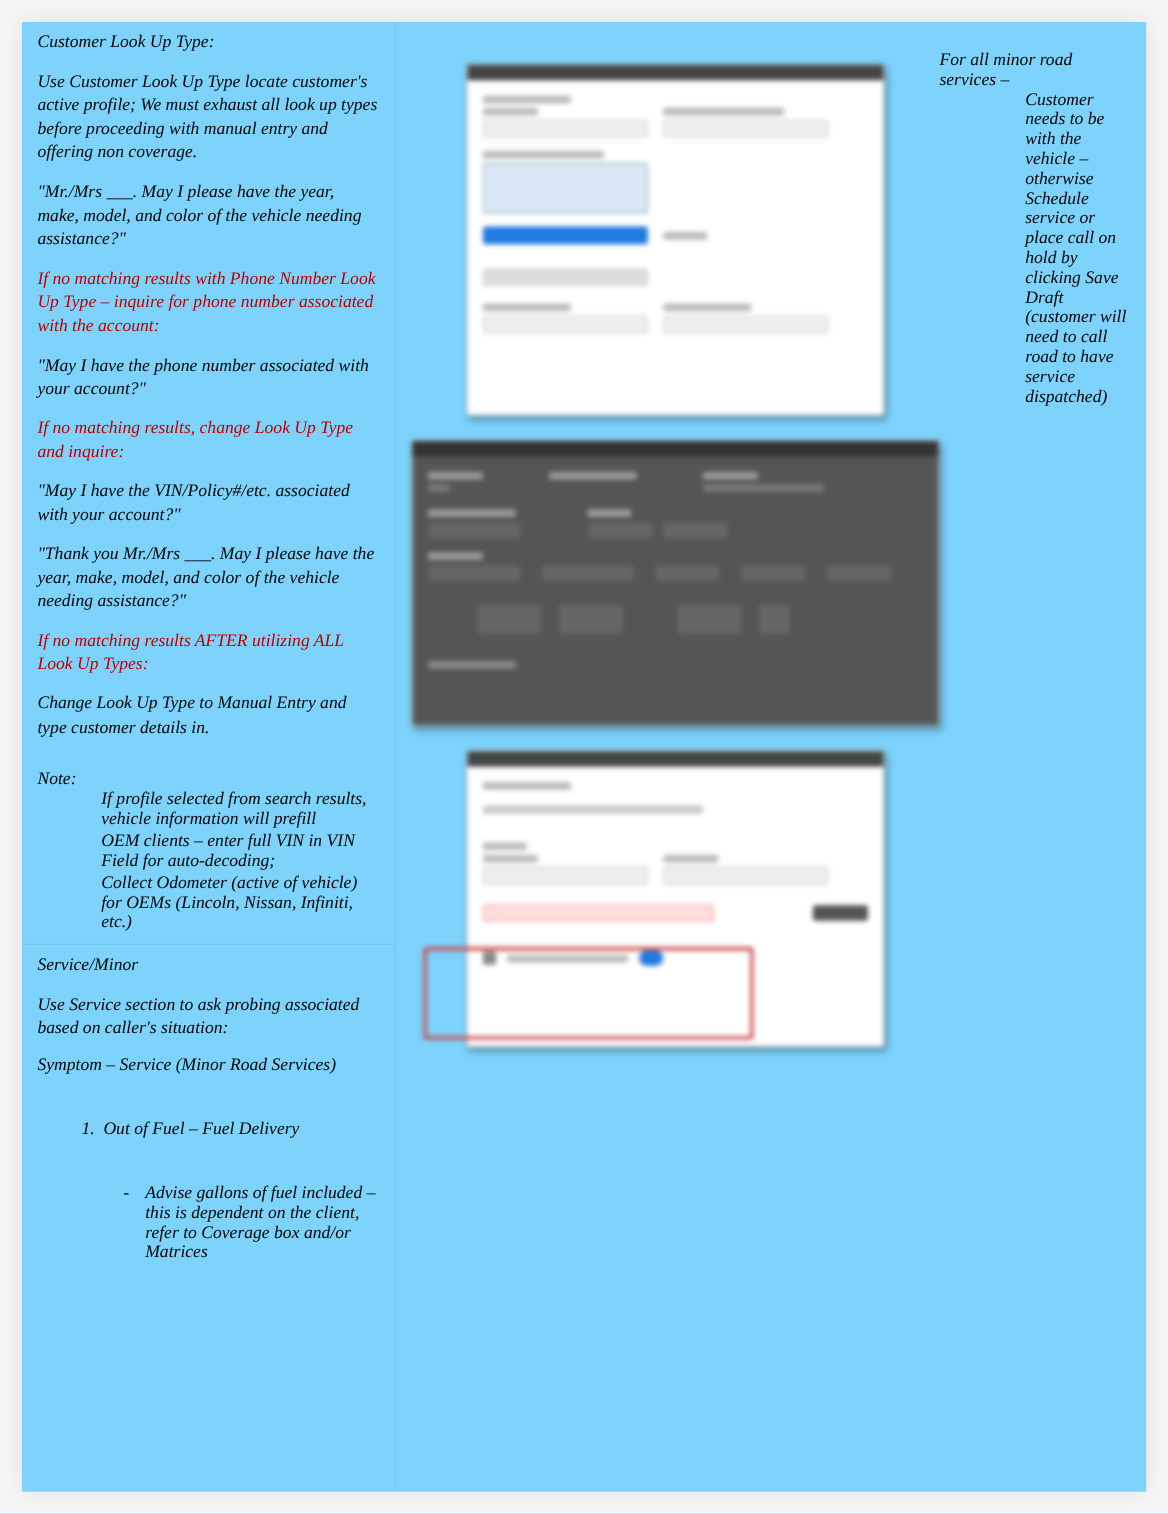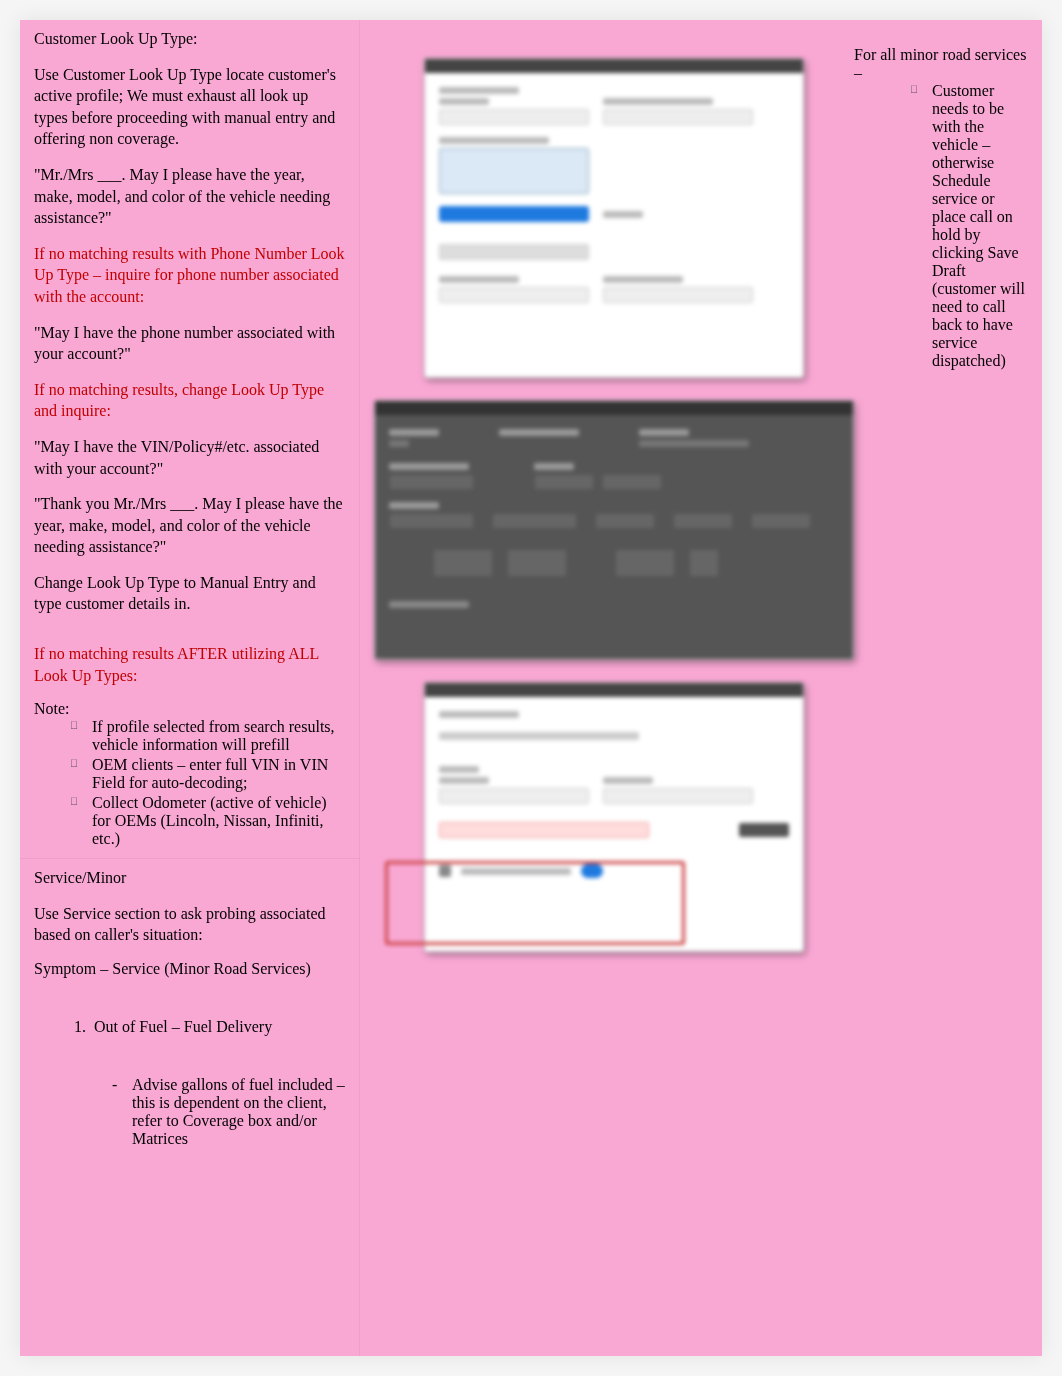--- a/index.html
+++ b/index.html
@@ -6,23 +6,24 @@
     body {
       font-family: "Times New Roman", Times, serif;
       font-size: 16px;
       background: #f5f5f5;
       padding: 20px;
       width: 1062px;
       color: #000;
     }
     .page {
       display: flex;
-      background: #f9a8d4;
+      background: #7dd3fc;
       box-shadow: 0 0 20px rgba(0,0,0,0.08);
       min-height: 1336px;
+      font-style: italic;
     }
     .col-left {
       width: 340px;
       padding: 8px 14px 14px 14px;
       border-right: 1px solid rgba(0,0,0,0.05);
     }
     .col-right {
       flex: 1;
       padding: 8px 14px 14px 14px;
       display: flex;
@@ -98,23 +99,23 @@
     <div class="para red"> If no matching results with Phone Number Look Up Type – inquire for phone number associated with the account:</div>
 
     <div class="para">"May I have the phone number associated with your account?"</div>
 
     <div class="para red">If no matching results, change Look Up Type and inquire:</div>
 
     <div class="para">"May I have the VIN/Policy#/etc. associated with your account?"</div>
 
     <div class="para">"Thank you Mr./Mrs ___. May I please have the year, make, model, and color of the vehicle needing assistance?"</div>
 
+    <div class="para red">If no matching results AFTER utilizing ALL Look Up Types:</div>
+
     <div class="para" style="margin-bottom:28px;">Change Look Up Type to Manual Entry and type customer details in.</div>
-
-    <div class="para red">If no matching results AFTER utilizing ALL Look Up Types:</div>
 
     <div>Note:</div>
     <ul class="note-list">
       <li>If profile selected from search results, vehicle information will prefill</li>
       <li>OEM clients – enter full VIN in VIN Field for auto-decoding;</li>
       <li>Collect Odometer (active of vehicle) for OEMs (Lincoln, Nissan, Infiniti, etc.)</li>
     </ul>
 
     <div class="section-divider"></div>
 
@@ -260,18 +261,18 @@
           </div>
         </div>
         <div class="red-box"></div>
       </div>
 
     </div>
 
     <div class="right-bottom">
       <div>For all minor road services  –</div>
       <ul class="sub-bullet">
-        <li>Customer needs to be with the vehicle – otherwise Schedule service or place call on hold by clicking Save Draft (customer will need to call back to have service dispatched)</li>
+        <li>Customer needs to be with the vehicle – otherwise Schedule service or place call on hold by clicking Save Draft (customer will need to call road to have service dispatched)</li>
       </ul>
     </div>
 
   </div>
 </div>
 
 </body></html>

